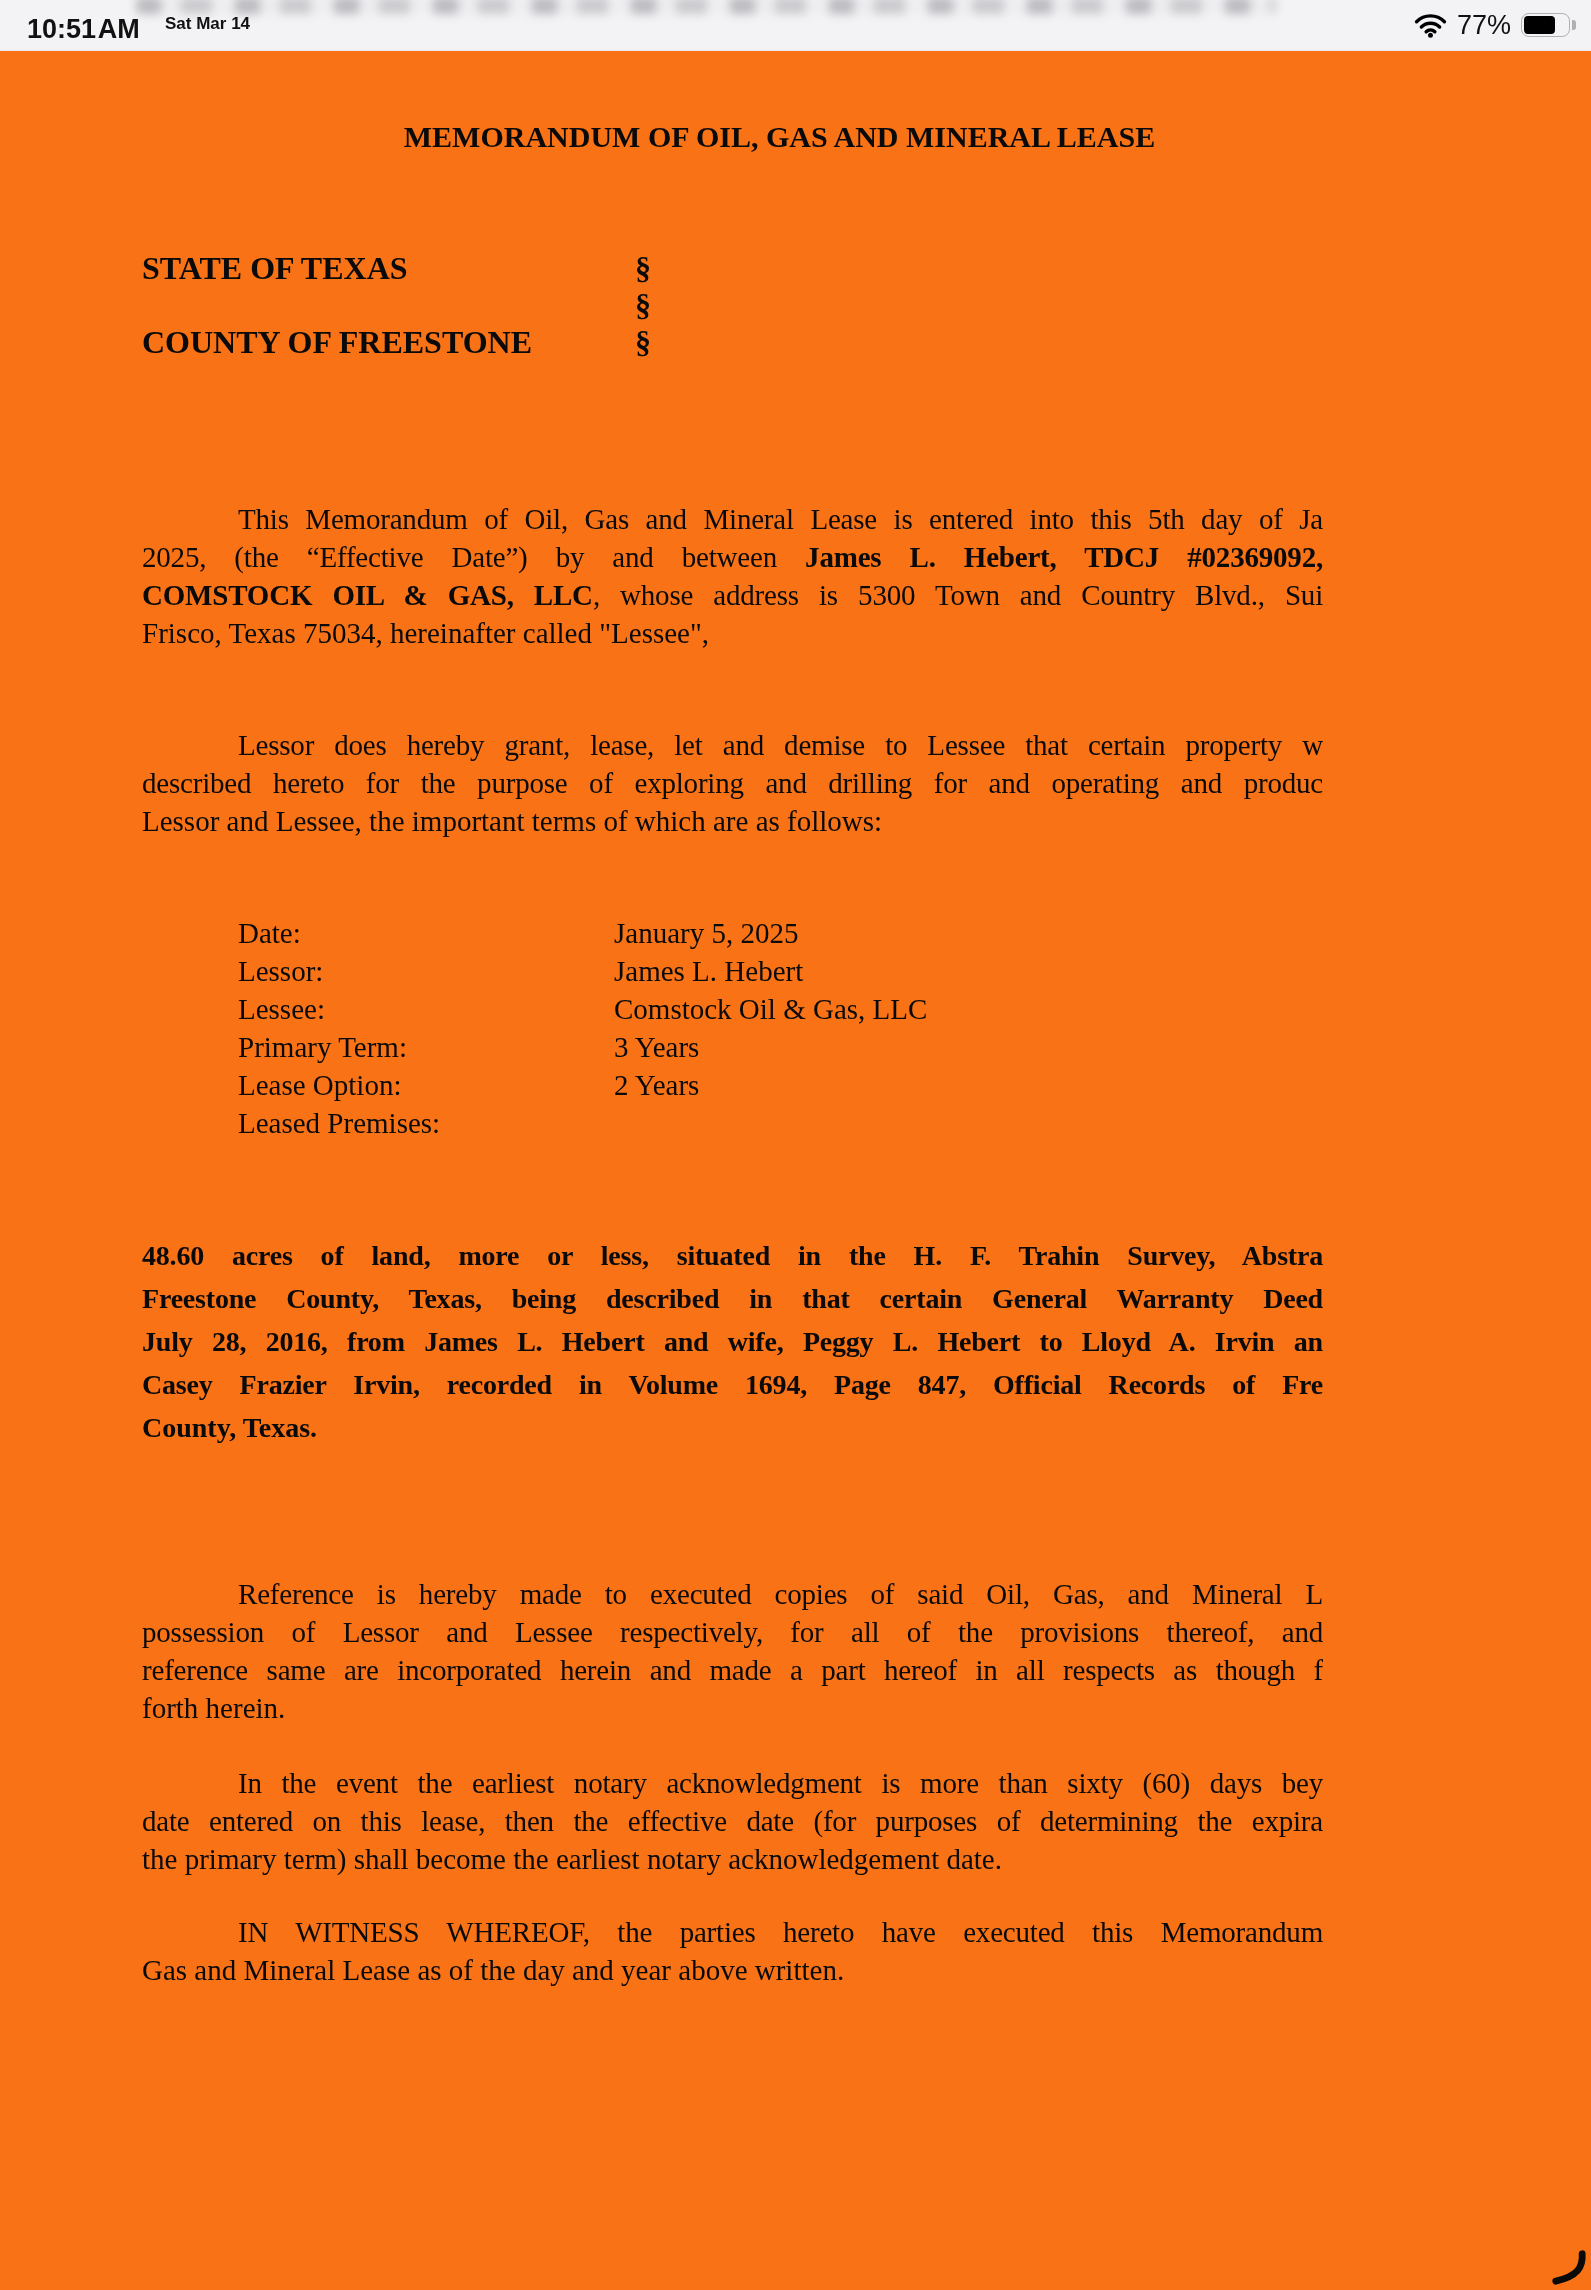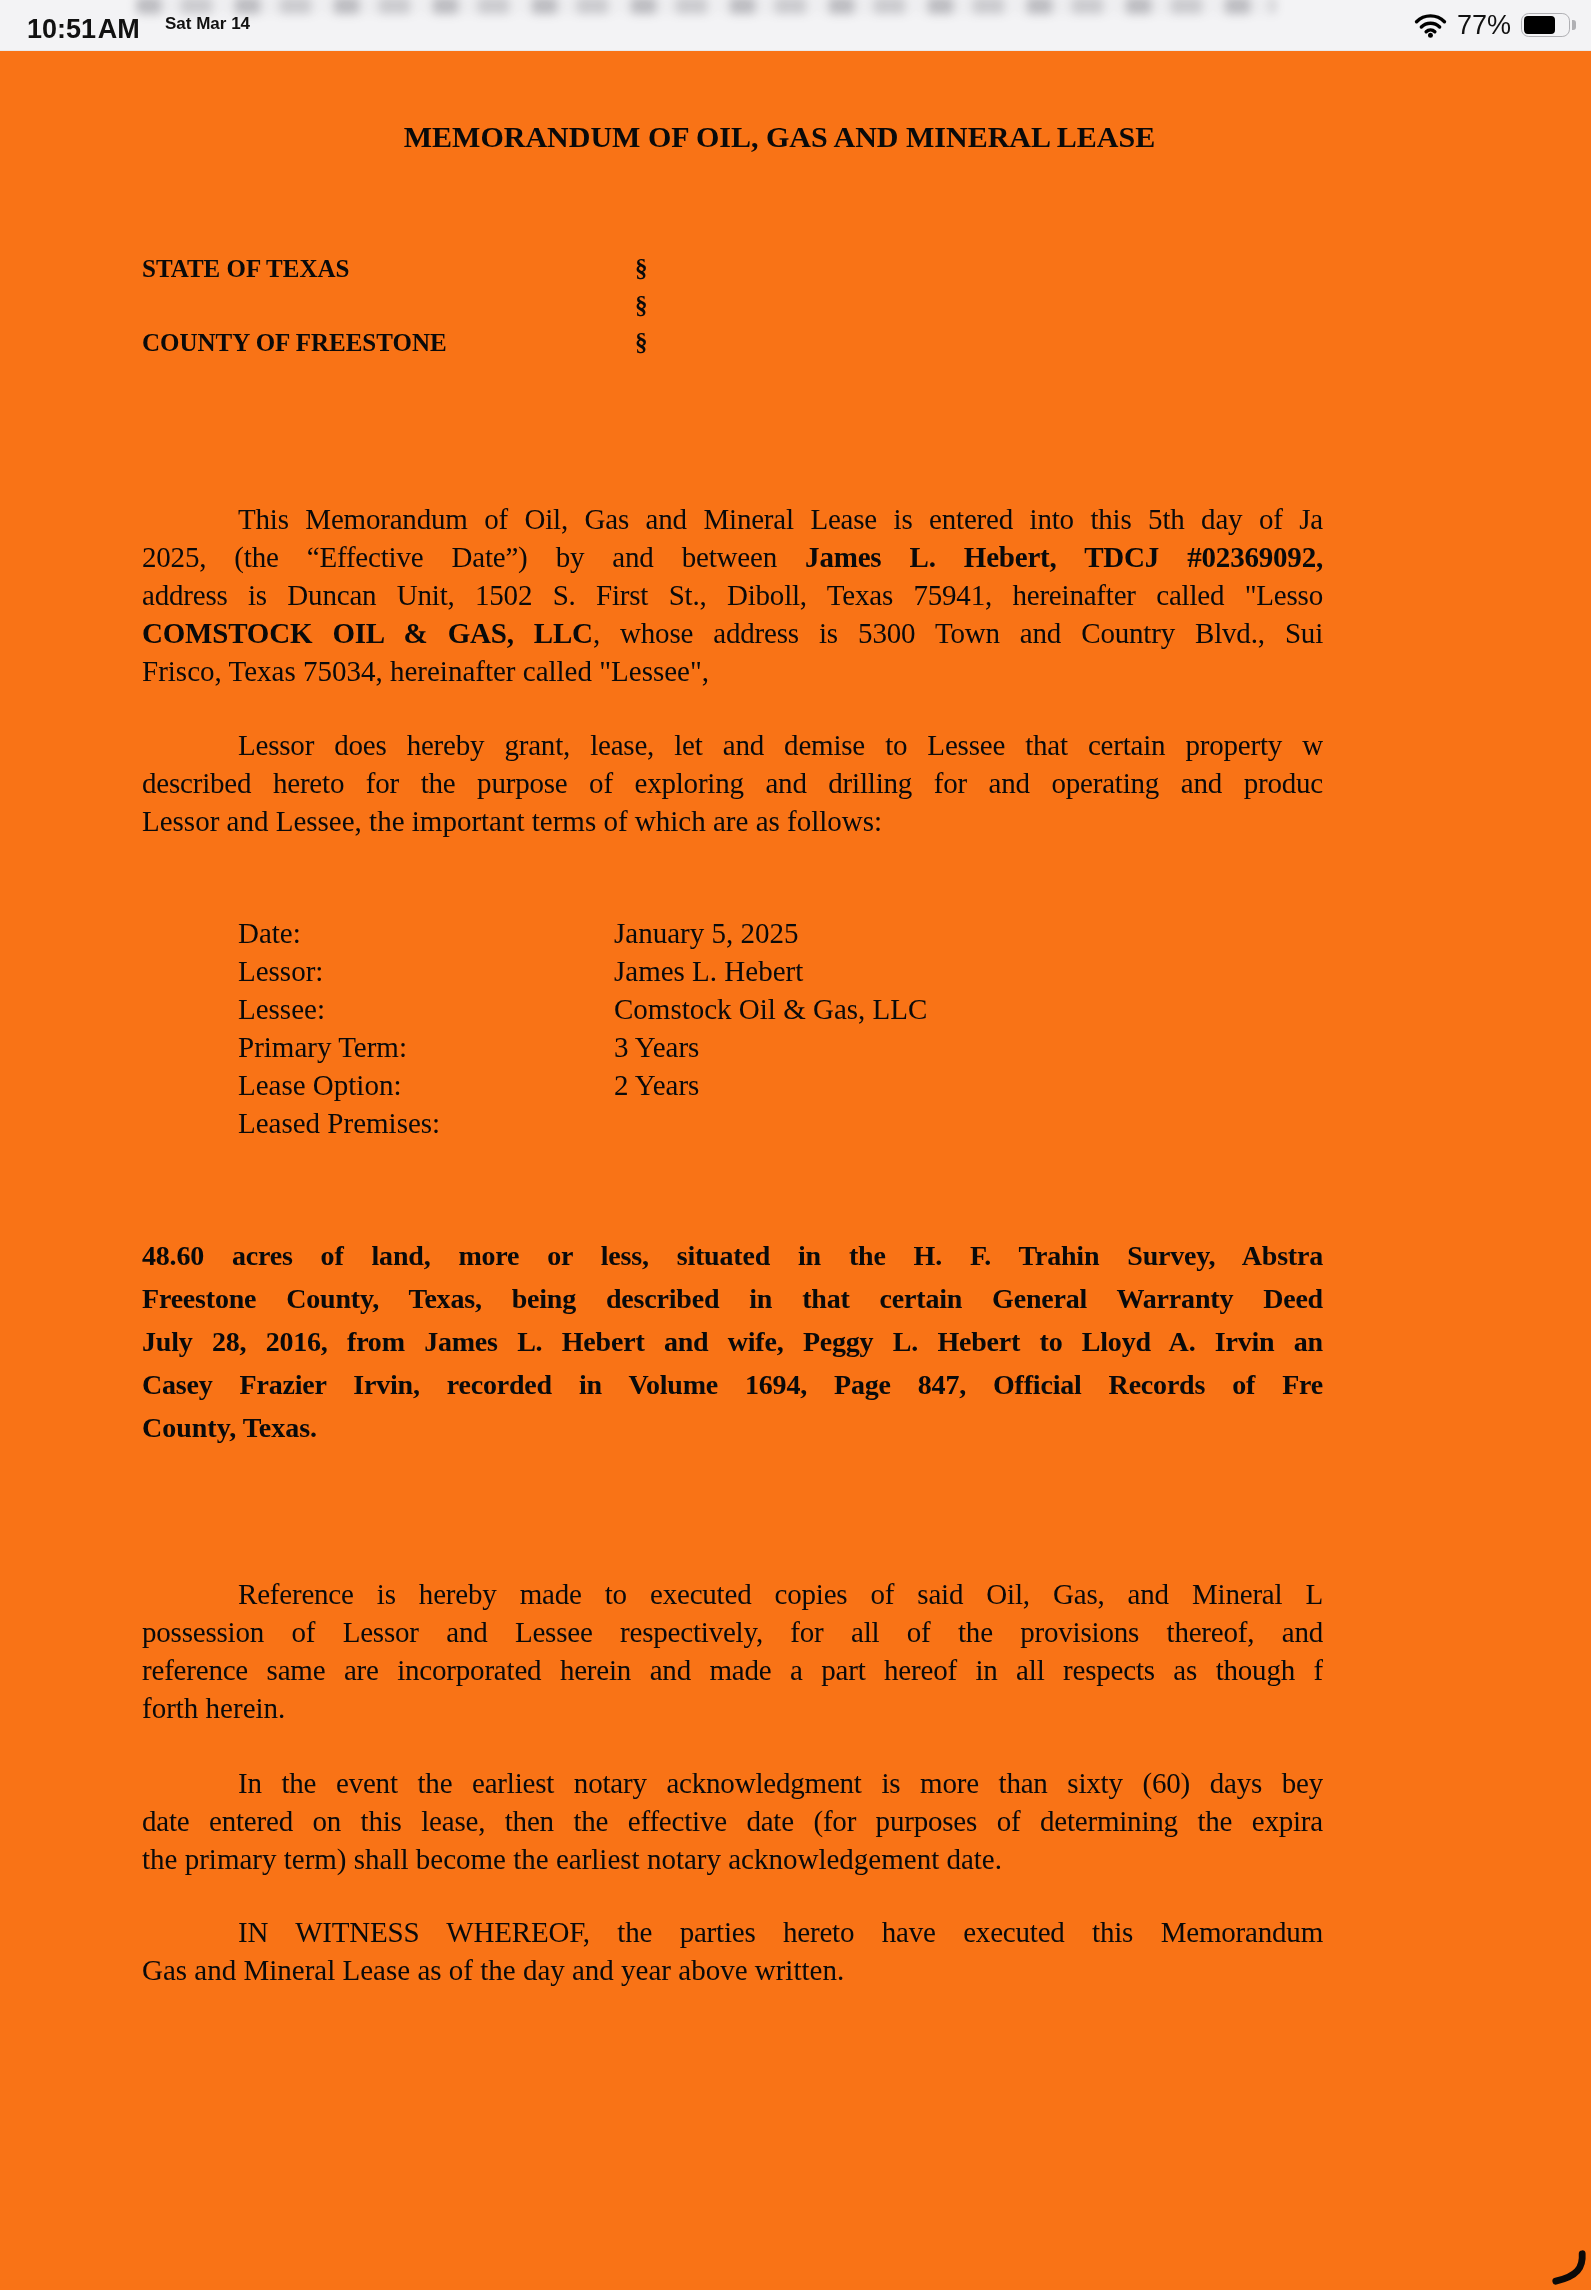--- a/index.html
+++ b/index.html
@@ -22,21 +22,21 @@
   .wifi{display:block;}
   .battery{display:inline-flex;align-items:center;}
   .battery-body{width:49px;height:24px;border:1.9px solid #b0b0b4;border-radius:7.8px;
                 padding:1.9px;box-sizing:border-box;}
   .battery-fill{display:block;height:100%;background:#000;border-radius:3.9px;width:31px;}
   .battery-nub{width:3.9px;height:10.7px;background:#b0b0b4;border-radius:0 2.9px 2.9px 0;margin-left:1.5px;}
 
   
   .doc-title{position:absolute;left:142px;top:119px;width:1275px;text-align:center;
              font-size:30px;font-weight:bold;line-height:35px;}
-  .jurat{position:absolute;left:142px;top:250px;width:1181px;font-size:25px;font-weight:bold;}
+  .jurat{position:absolute;left:142px;top:250px;width:1181px;font-size:32px;font-weight:bold;}
   .jrow{position:relative;height:37px;line-height:37px;}
   .jsym{position:absolute;left:493px;top:0;}
 
   .para{position:absolute;left:142px;width:1181px;font-size:29px;}
   .para .line{height:38px;line-height:38px;overflow:hidden;}
   .para.premises{font-size:28px;font-weight:bold;}
   .para.premises .line{height:43px;line-height:43px;}
   .line.j{text-align:justify;text-align-last:justify;word-spacing:-2.9px;letter-spacing:-0.2px;}
   .line.ind{text-indent:96px;}
   .b{font-weight:bold;}
@@ -87,21 +87,20 @@
     </div>
     <div class="jrow">
       <span>COUNTY OF FREESTONE</span>
       <span class="jsym">§</span>
     </div>
   </div>
 
   <div class="para" style="top:500px">
       <div class="line j ind"><span>This Memorandum of Oil, Gas and Mineral Lease is entered into this 5th day of Ja</span></div>
       <div class="line j"><span>2025, (the “Effective Date”) by and between </span><span class="b">James L. Hebert, TDCJ #02369092,</span></div>
-      <div class="line j"><span>address is Duncan Unit, 1502 S. First St., Diboll, Texas 75941, hereinafter called "Lesso</span></div>
       <div class="line j"><span class="b">COMSTOCK OIL &amp; GAS, LLC</span><span>, whose address is 5300 Town and Country Blvd., Sui</span></div>
       <div class="line"><span>Frisco, Texas 75034, hereinafter called "Lessee",</span></div>
     </div>
   <div class="para" style="top:726px">
       <div class="line j ind"><span>Lessor does hereby grant, lease, let and demise to Lessee that certain property w</span></div>
       <div class="line j"><span>described hereto for the purpose of exploring and drilling for and operating and produc</span></div>
       <div class="line"><span>Lessor and Lessee, the important terms of which are as follows:</span></div>
     </div>
   <div class="terms">
       <div class="trow">

